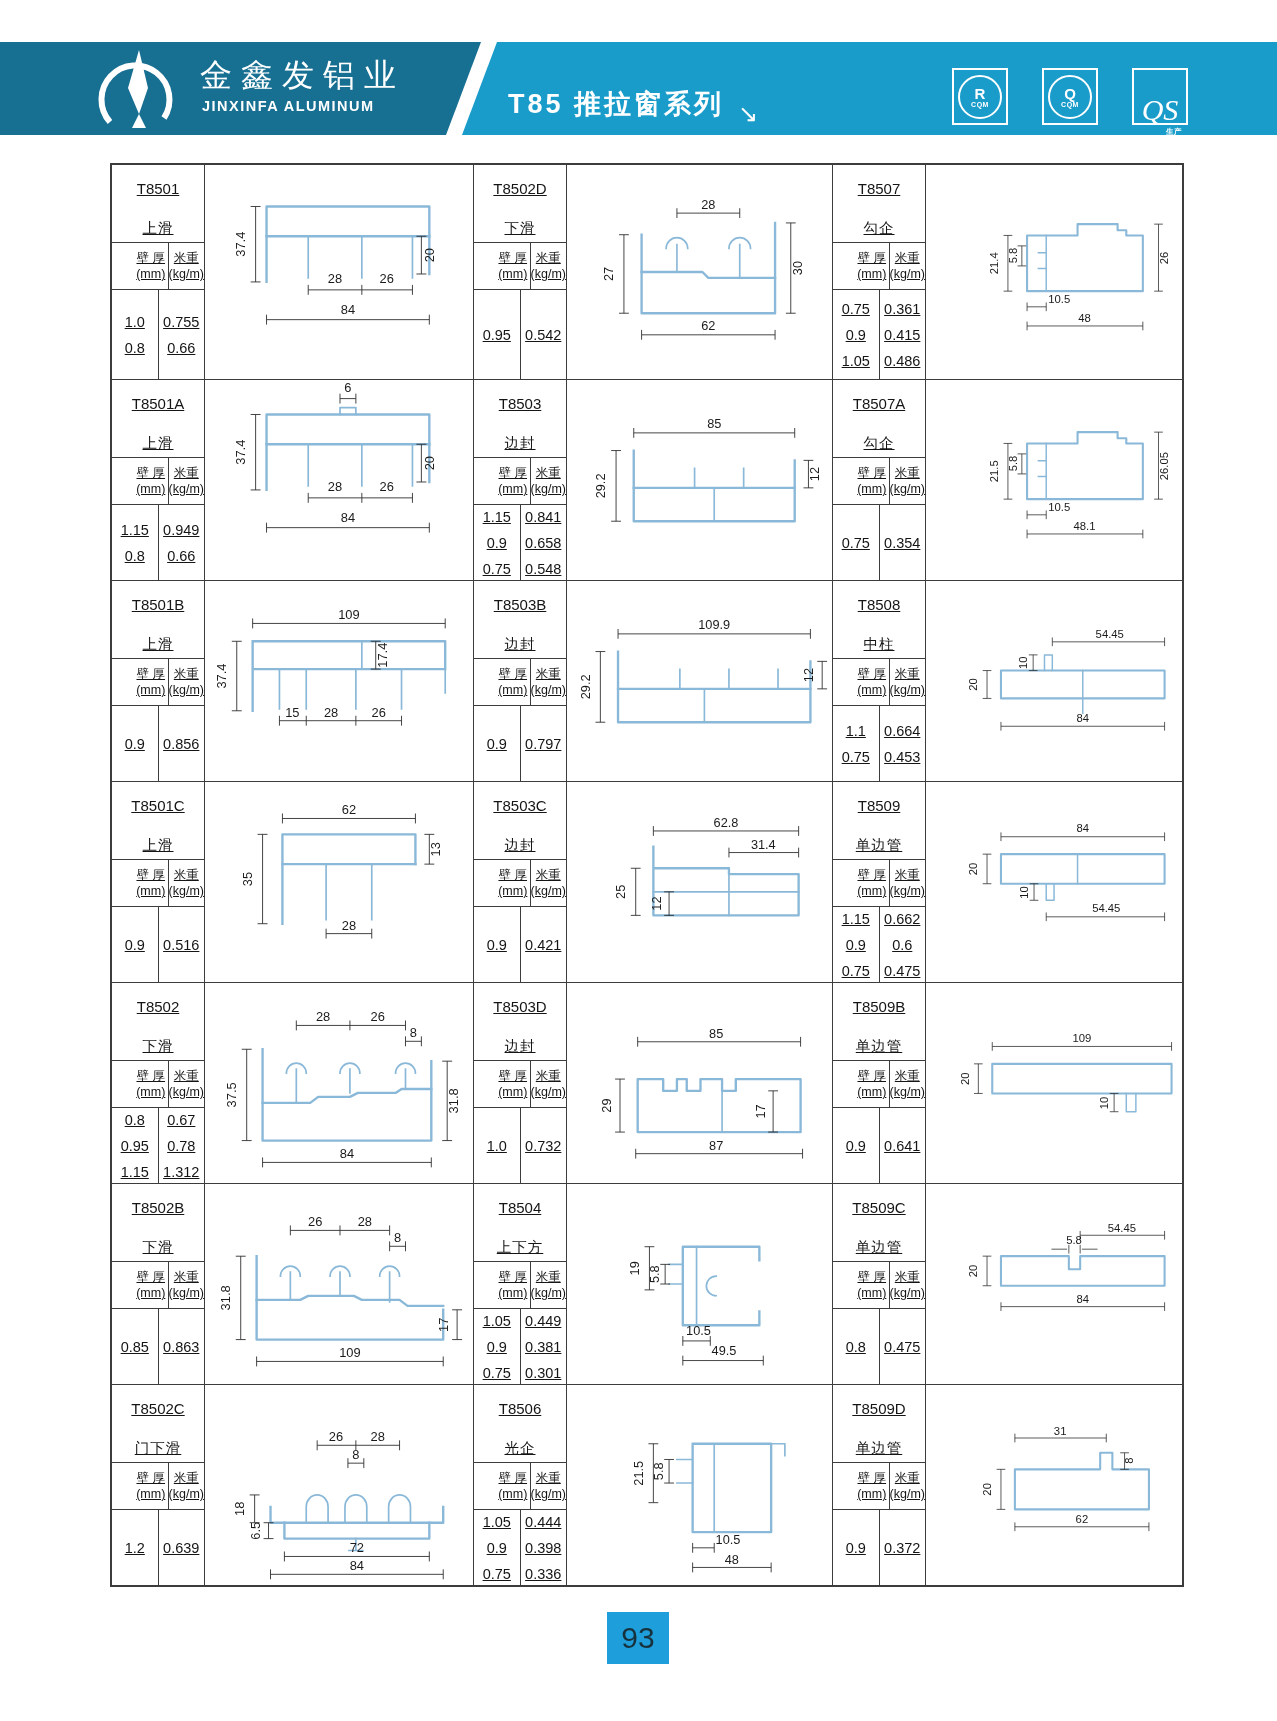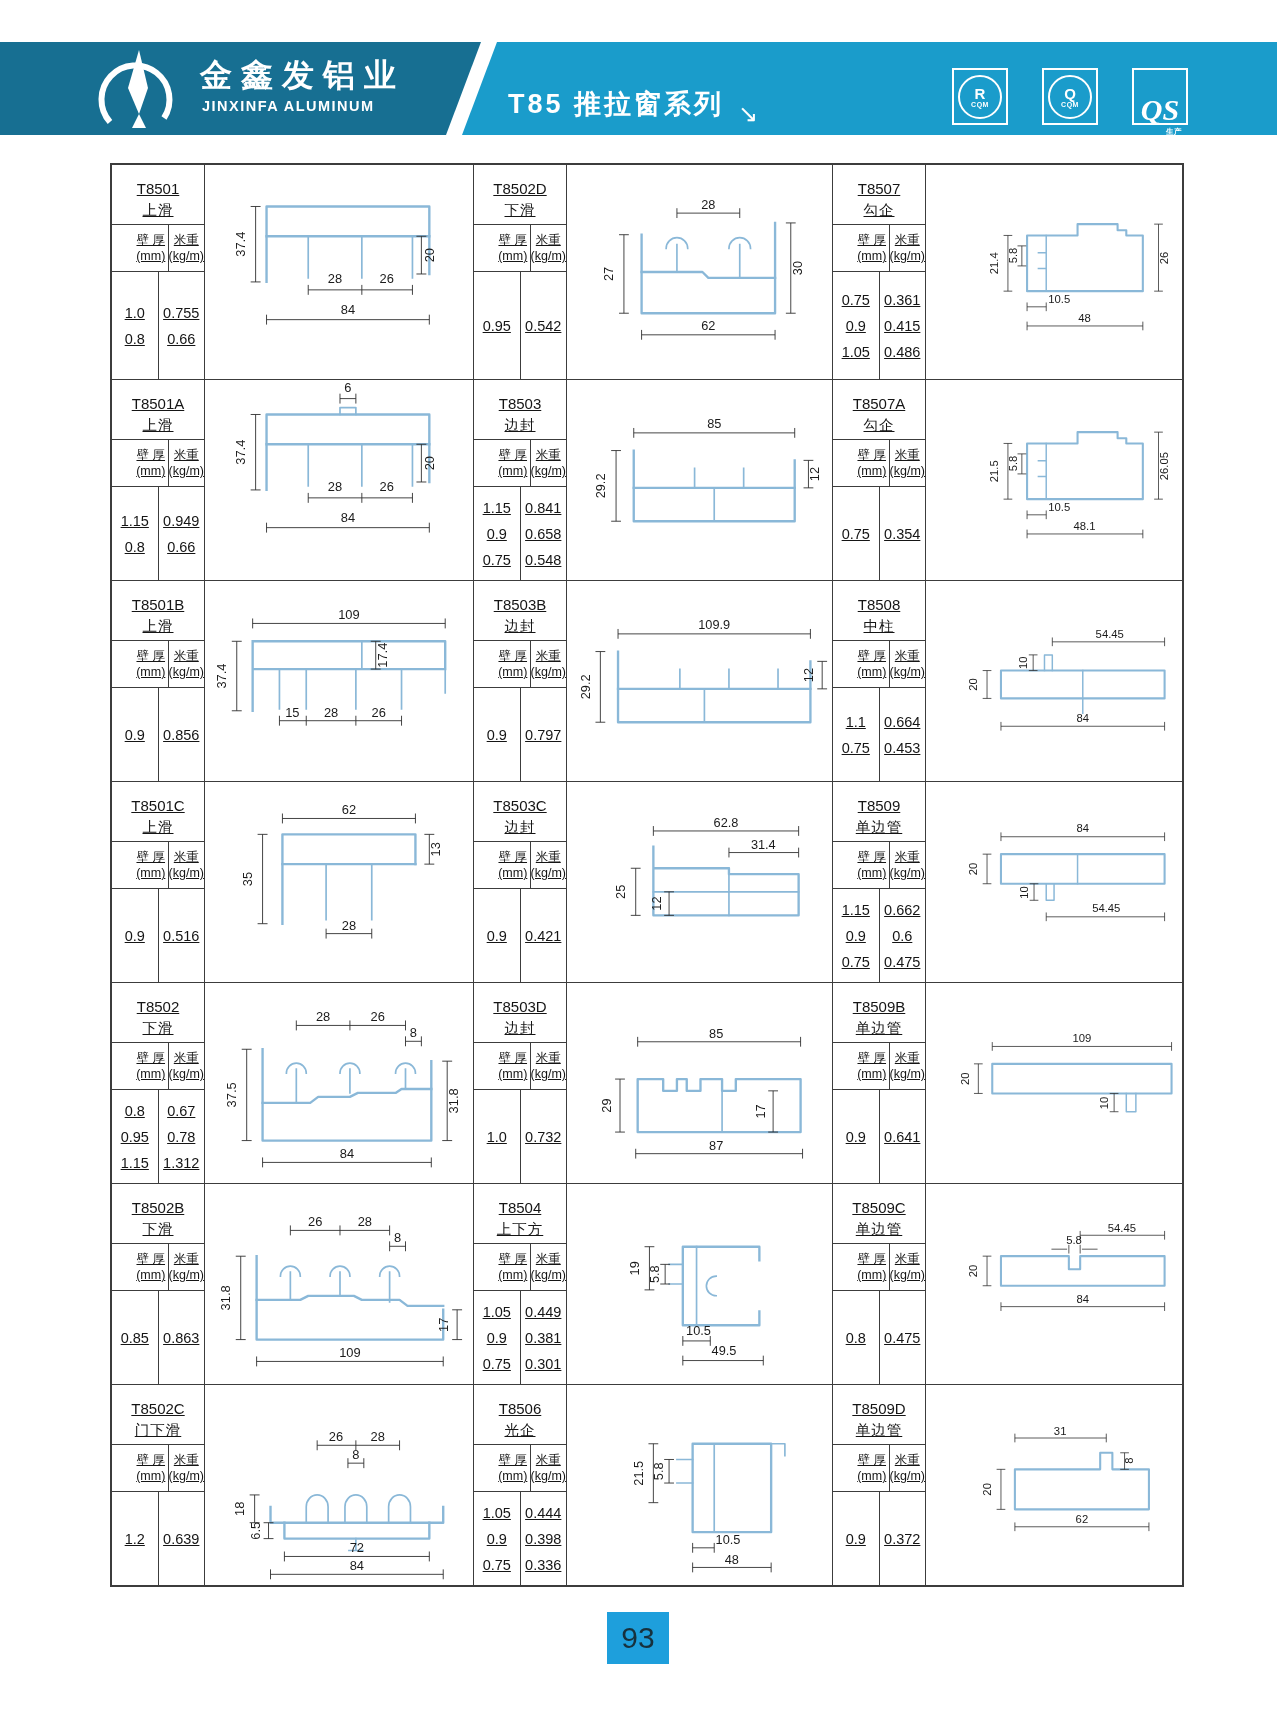--- a/index.html
+++ b/index.html
@@ -5,44 +5,44 @@
   html,body{margin:0;padding:0;background:#e8e8e8;}
   .page{position:relative;width:1277px;height:1721px;background:#fff;margin:0 auto;
         font-family:"Liberation Sans","DejaVu Sans",sans-serif;color:#151515;overflow:hidden;}
   
   .band{position:absolute;left:0;top:42px;width:1277px;height:93px;}
   .band-left{position:absolute;inset:0;background:#176f92;
              clip-path:polygon(0 0,481px 0,446px 100%,0 100%);}
   .band-right{position:absolute;inset:0;background:#1a9ccb;
               clip-path:polygon(497px 0,100% 0,100% 100%,462px 100%);}
   .logo-mark{position:absolute;left:82px;top:6px;width:110px;height:82px;}
-  .co-cn{position:absolute;left:200px;top:12px;font-size:32px;font-weight:bold;color:#fff;letter-spacing:9px;}
+  .co-cn{position:absolute;left:200px;top:12px;font-size:32px;font-weight:normal;color:#fff;letter-spacing:9px;}
   .co-en{position:absolute;left:202px;top:56px;font-size:14.5px;font-weight:bold;color:#fff;letter-spacing:1.5px;}
   .series-title{position:absolute;left:508px;top:44px;font-size:27px;font-weight:bold;color:#fff;letter-spacing:3px;}
   .series-arrow{position:absolute;left:738px;top:58px;font-size:24px;color:#fff;}
   .badges{position:absolute;left:952px;top:26px;display:flex;gap:34px;}
   .badge{width:56px;height:57px;border:2.5px solid #fff;box-sizing:border-box;position:relative;
          display:flex;flex-direction:column;align-items:center;justify-content:center;color:#fff;}
   .badge .circ{width:40px;height:40px;border:2.2px solid #fff;border-radius:50%;
          display:flex;flex-direction:column;align-items:center;justify-content:center;line-height:1;}
   .badge .ltr{font-size:15px;font-weight:bold;}
   .badge .sub{font-size:7px;font-weight:bold;letter-spacing:0.5px;}
-  .badge.qs .ltr{font-family:"Liberation Serif","DejaVu Serif",serif;font-size:30px;font-weight:bold;font-style:italic;margin-top:47px;}
+  .badge.qs .ltr{font-family:"Liberation Serif","DejaVu Serif",serif;font-size:30px;font-weight:normal;font-style:italic;margin-top:47px;}
   .badge.qs .sub{font-size:7.5px;margin-left:32px;}
   
   .sheet{position:absolute;left:110px;top:163px;width:1070px;border:2px solid #3c3c3c;box-sizing:content-box;text-decoration:underline;}
   .row{display:flex;height:200px;border-bottom:1.5px solid #3c3c3c;}
   .row:first-child{height:214px;}
   .row:last-child{border-bottom:none;}
   .cell{display:flex;border-right:1.5px solid #3c3c3c;box-sizing:border-box;}
   .cell:last-child{border-right:none;gap:21px;}
   .c1{width:362px;}.c2{width:359px;}.c3{flex:1;}
   .spec{width:92px;flex:none;border-right:1.4px solid #3c3c3c;display:flex;flex-direction:column;}
   .code{height:28px;display:flex;align-items:flex-end;justify-content:center;font-size:15px;padding-top:4px;}
-  .ptype{height:27px;display:flex;align-items:center;justify-content:center;font-size:14.5px;letter-spacing:1px;}
+  .ptype{height:27px;display:flex;align-items:center;justify-content:center;font-size:14.5px;letter-spacing:1px;margin-top:18px;}
   .shead{height:46px;border-top:1.4px solid #3c3c3c;border-bottom:1.4px solid #3c3c3c;display:flex;}
   .sh{flex:1;display:flex;flex-direction:column;align-items:center;justify-content:center;font-size:12.5px;line-height:1.3;}
   .sh:first-child{border-right:1.4px solid #3c3c3c;margin-left:22px;}
   .svals{flex:1;display:flex;text-align:center;font-size:14.5px;}
   .vc{flex:1;display:flex;flex-direction:column;justify-content:center;gap:10px;}
   .vc:first-child{border-right:1.4px solid #3c3c3c;}
   .draw{flex:1;position:relative;}
   .draw svg{width:100%;height:100%;display:block;}
   
   .p{fill:none;stroke:#8ab8d8;stroke-width:2.4;stroke-linejoin:round;stroke-linecap:square;}

